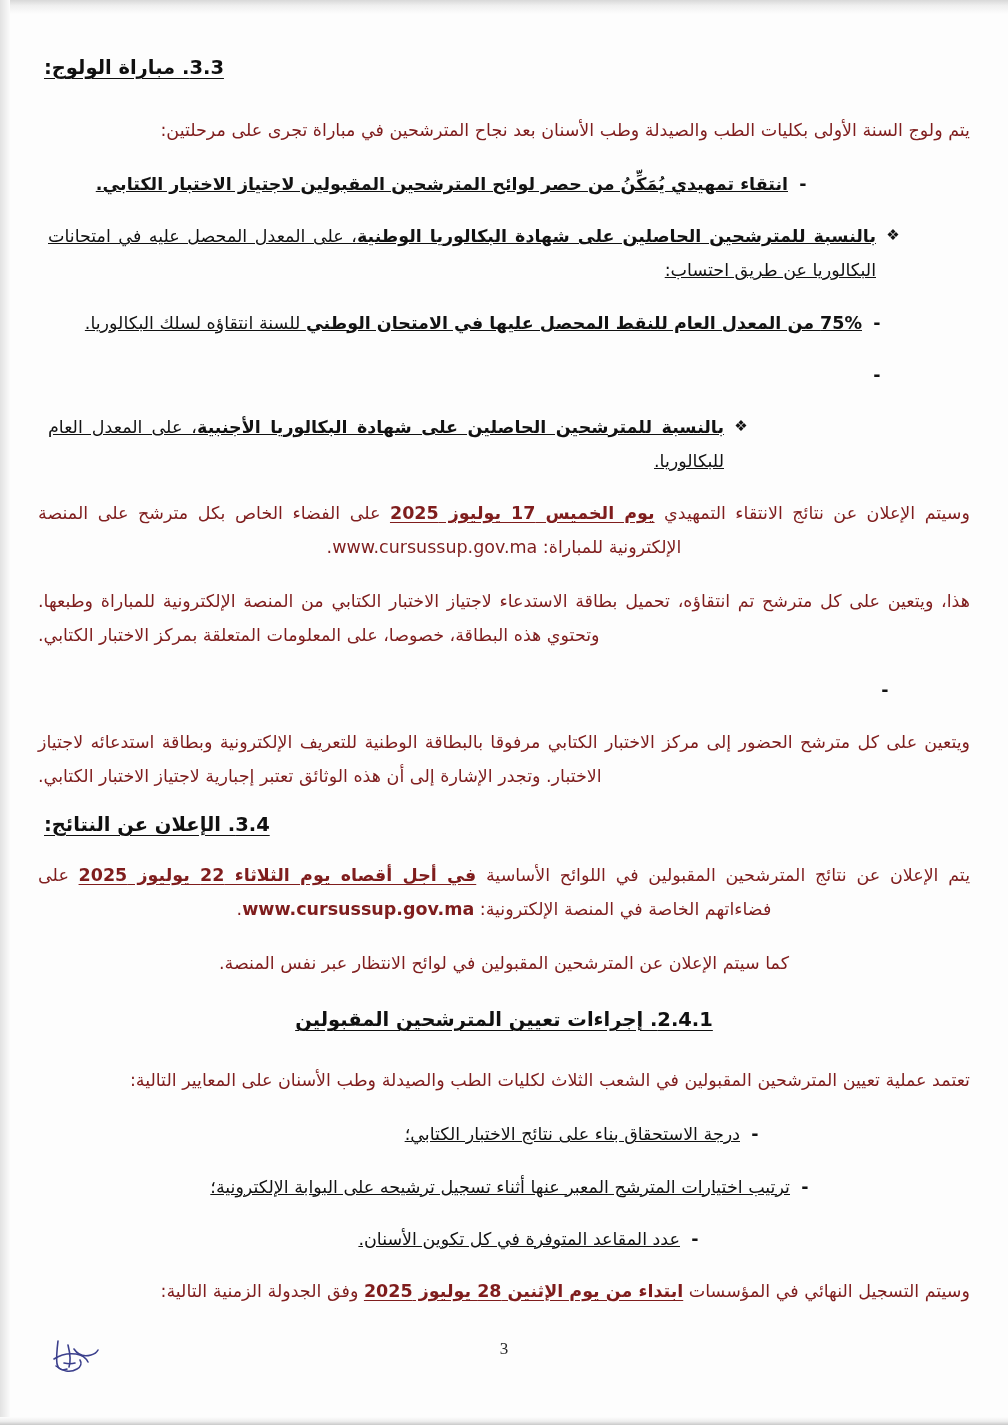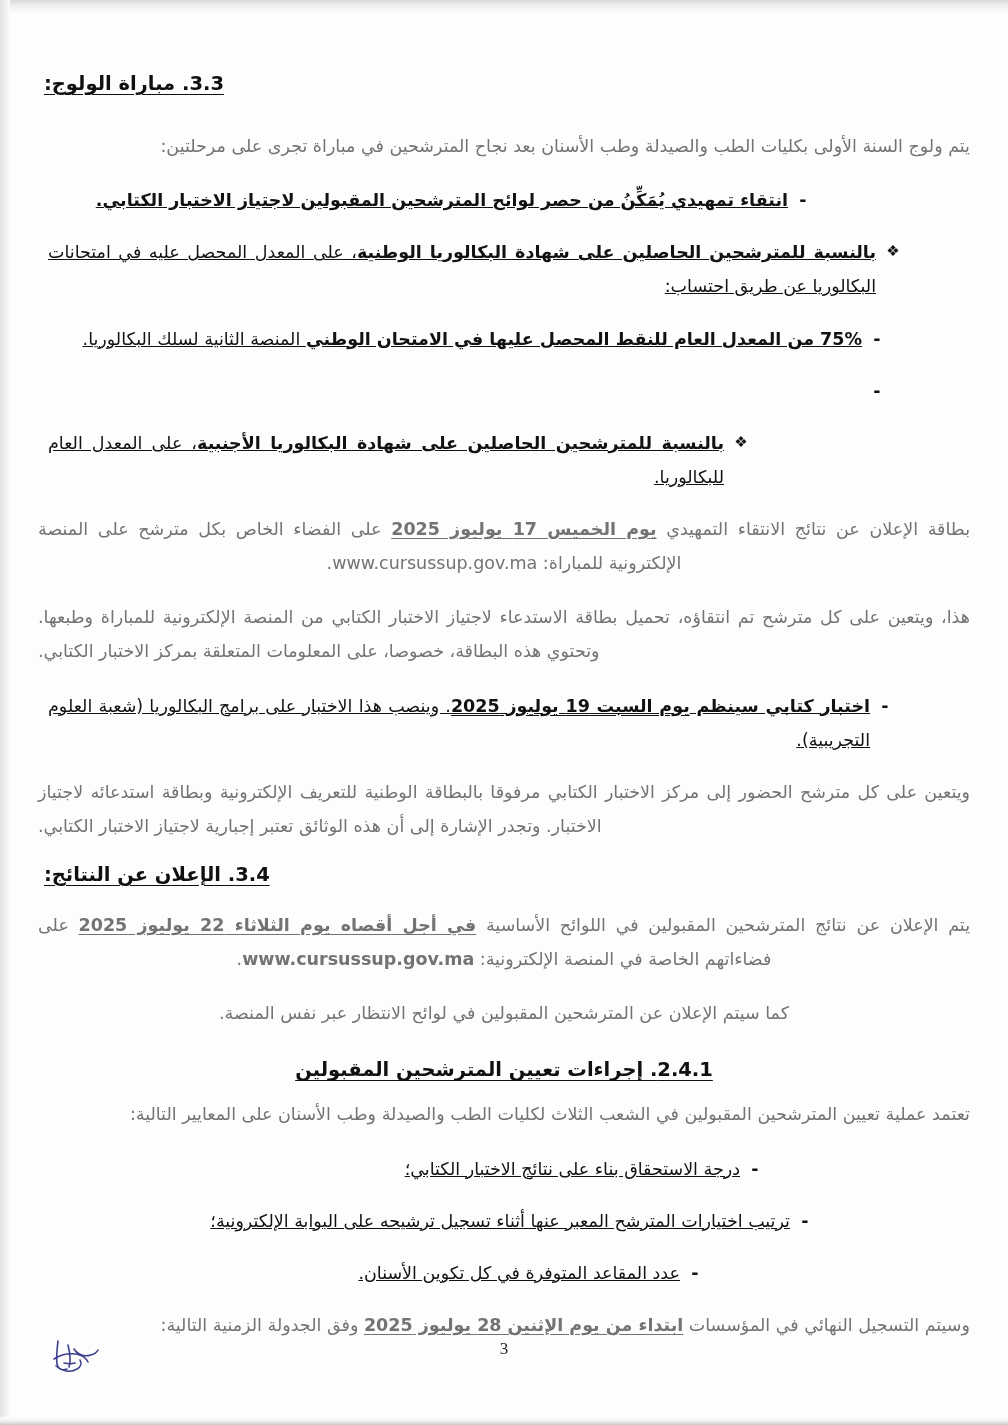--- a/index.html
+++ b/index.html
@@ -37,47 +37,47 @@
   .scan-edge-bottom {
     position: absolute;
     bottom: 0; left: 0; right: 0;
     height: 8px;
     background: linear-gradient(to top, #c9c9c9 0%, #ededed 45%, #fdfdfd 100%);
     pointer-events: none;
   }
 
   .content {
     position: absolute;
-    top: 16px;
+    top: 0;
     right: 38px;
     left: 38px;
     padding-top: 56px;
   }
 
   
   .heading {
     font-family: "DejaVu Sans", "Liberation Sans", sans-serif;
     font-weight: bold;
     font-size: 19.5px;
     color: #101010;
     text-align: left;
     text-decoration: underline;
     text-underline-offset: 4px;
     margin: 0 0 34px 0;
     padding-left: 6px;
     letter-spacing: 0.2px;
   }
   .heading.second { margin-top: 20px; margin-bottom: 22px; }
-  .heading.third  { margin-top: 28px; margin-bottom: 16px; text-align: center; padding-left: 0; }
+  .heading.third  { margin-top: 28px; margin-bottom: 32px; text-align: center; padding-left: 0; }
 
   .para {
     font-family: "DejaVu Sans", "Liberation Sans", sans-serif;
     font-size: 17.5px;
     line-height: 1.95;
-    color: #737373;
+    color: #7f1d1d;
     text-align: justify;
     text-align-last: left;
     margin: 0 0 20px 0;
   }
   .para.center-last { text-align-last: center; }
   .para.right-last  { text-align-last: right; }
 
   
   .bullet-row {
     display: flex;
@@ -165,39 +165,38 @@
     </div>
 
 
     <div class="bullet-row indent-2">
       <span class="marker diamond">❖</span>
       <span class="btext"><b>بالنسبة للمترشحين الحاصلين على شهادة البكالوريا الوطنية</b><span>، على المعدل المحصل عليه في امتحانات البكالوريا عن طريق احتساب:</span></span>
     </div>
 
     <div class="bullet-row indent-3">
       <span class="marker">-</span>
-      <span class="btext"><b>75% من المعدل العام للنقط المحصل عليها في الامتحان الوطني</b><span> المنصة الثانية لسلك البكالوريا.</span></span>
+      <span class="btext"><b>75% من المعدل العام للنقط المحصل عليها في الامتحان الوطني</b><span> للسنة انتقاؤه لسلك البكالوريا.</span></span>
     </div>
 
     <div class="bullet-row indent-3">
       <span class="marker">-</span>
     </div>
 
     <div class="bullet-row indent-4">
       <span class="marker diamond">❖</span>
       <span class="btext"><b>بالنسبة للمترشحين الحاصلين على شهادة البكالوريا الأجنبية</b><span>، على المعدل العام للبكالوريا.</span></span>
     </div>
 
-    <p class="para center-last"><span>بطاقة الإعلان عن نتائج الانتقاء التمهيدي </span><span class="bu">يوم الخميس 17 يوليوز 2025</span><span> على الفضاء الخاص بكل مترشح على المنصة الإلكترونية للمباراة: </span><span class="ltr">www.cursussup.gov.ma</span><span>.</span></p>
+    <p class="para center-last"><span>وسيتم الإعلان عن نتائج الانتقاء التمهيدي </span><span class="bu">يوم الخميس 17 يوليوز 2025</span><span> على الفضاء الخاص بكل مترشح على المنصة الإلكترونية للمباراة: </span><span class="ltr">www.cursussup.gov.ma</span><span>.</span></p>
 
     <p class="para">هذا، ويتعين على كل مترشح تم انتقاؤه، تحميل بطاقة الاستدعاء لاجتياز الاختبار الكتابي من المنصة الإلكترونية للمباراة وطبعها. وتحتوي هذه البطاقة، خصوصا، على المعلومات المتعلقة بمركز الاختبار الكتابي.</p>
 
     <div class="bullet-row indent-5">
       <span class="marker">-</span>
-      <span class="btext"><b>اختبار كتابي سينظم </b><span class="bu">يوم السبت 19 يوليوز 2025</span><span>. وينصب هذا الاختبار على برامج البكالوريا (شعبة العلوم التجريبية).</span></span>
     </div>
 
     <p class="para">ويتعين على كل مترشح الحضور إلى مركز الاختبار الكتابي مرفوقا بالبطاقة الوطنية للتعريف الإلكترونية وبطاقة استدعائه لاجتياز الاختبار. وتجدر الإشارة إلى أن هذه الوثائق تعتبر إجبارية لاجتياز الاختبار الكتابي.</p>
 
     <h2 class="heading second">3.4. الإعلان عن النتائج:</h2>
 
     <p class="para center-last"><span>يتم الإعلان عن نتائج المترشحين المقبولين في اللوائح الأساسية </span><span class="bu">في أجل أقصاه يوم الثلاثاء 22 يوليوز 2025</span><span> على فضاءاتهم الخاصة في المنصة الإلكترونية: </span><span class="ltr b">www.cursussup.gov.ma</span><span>.</span></p>
 
     <p class="para center-last">كما سيتم الإعلان عن المترشحين المقبولين في لوائح الانتظار عبر نفس المنصة.</p>
 

